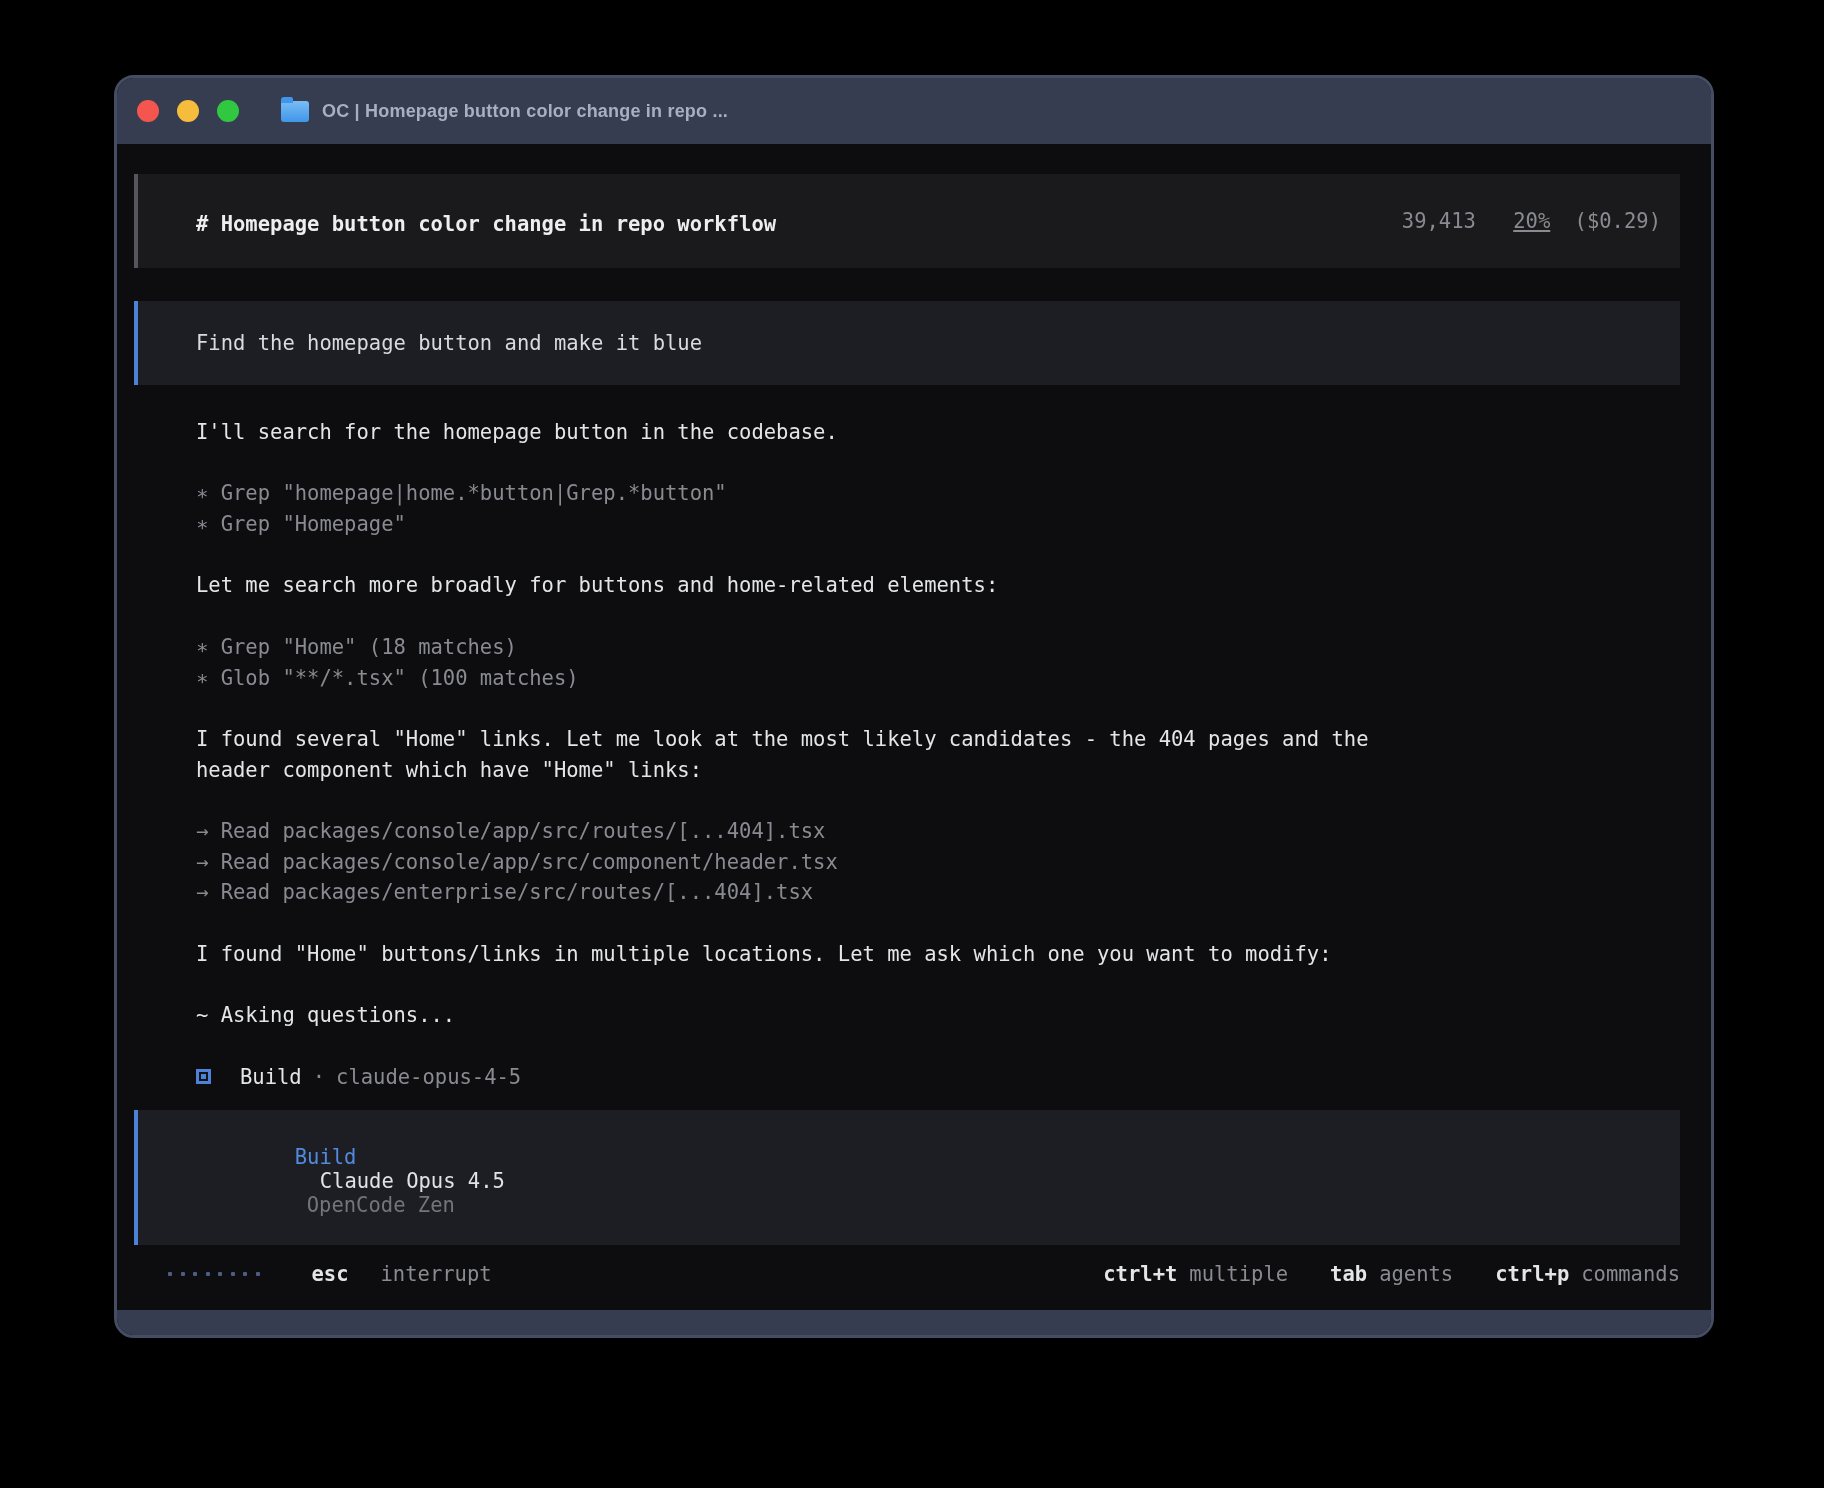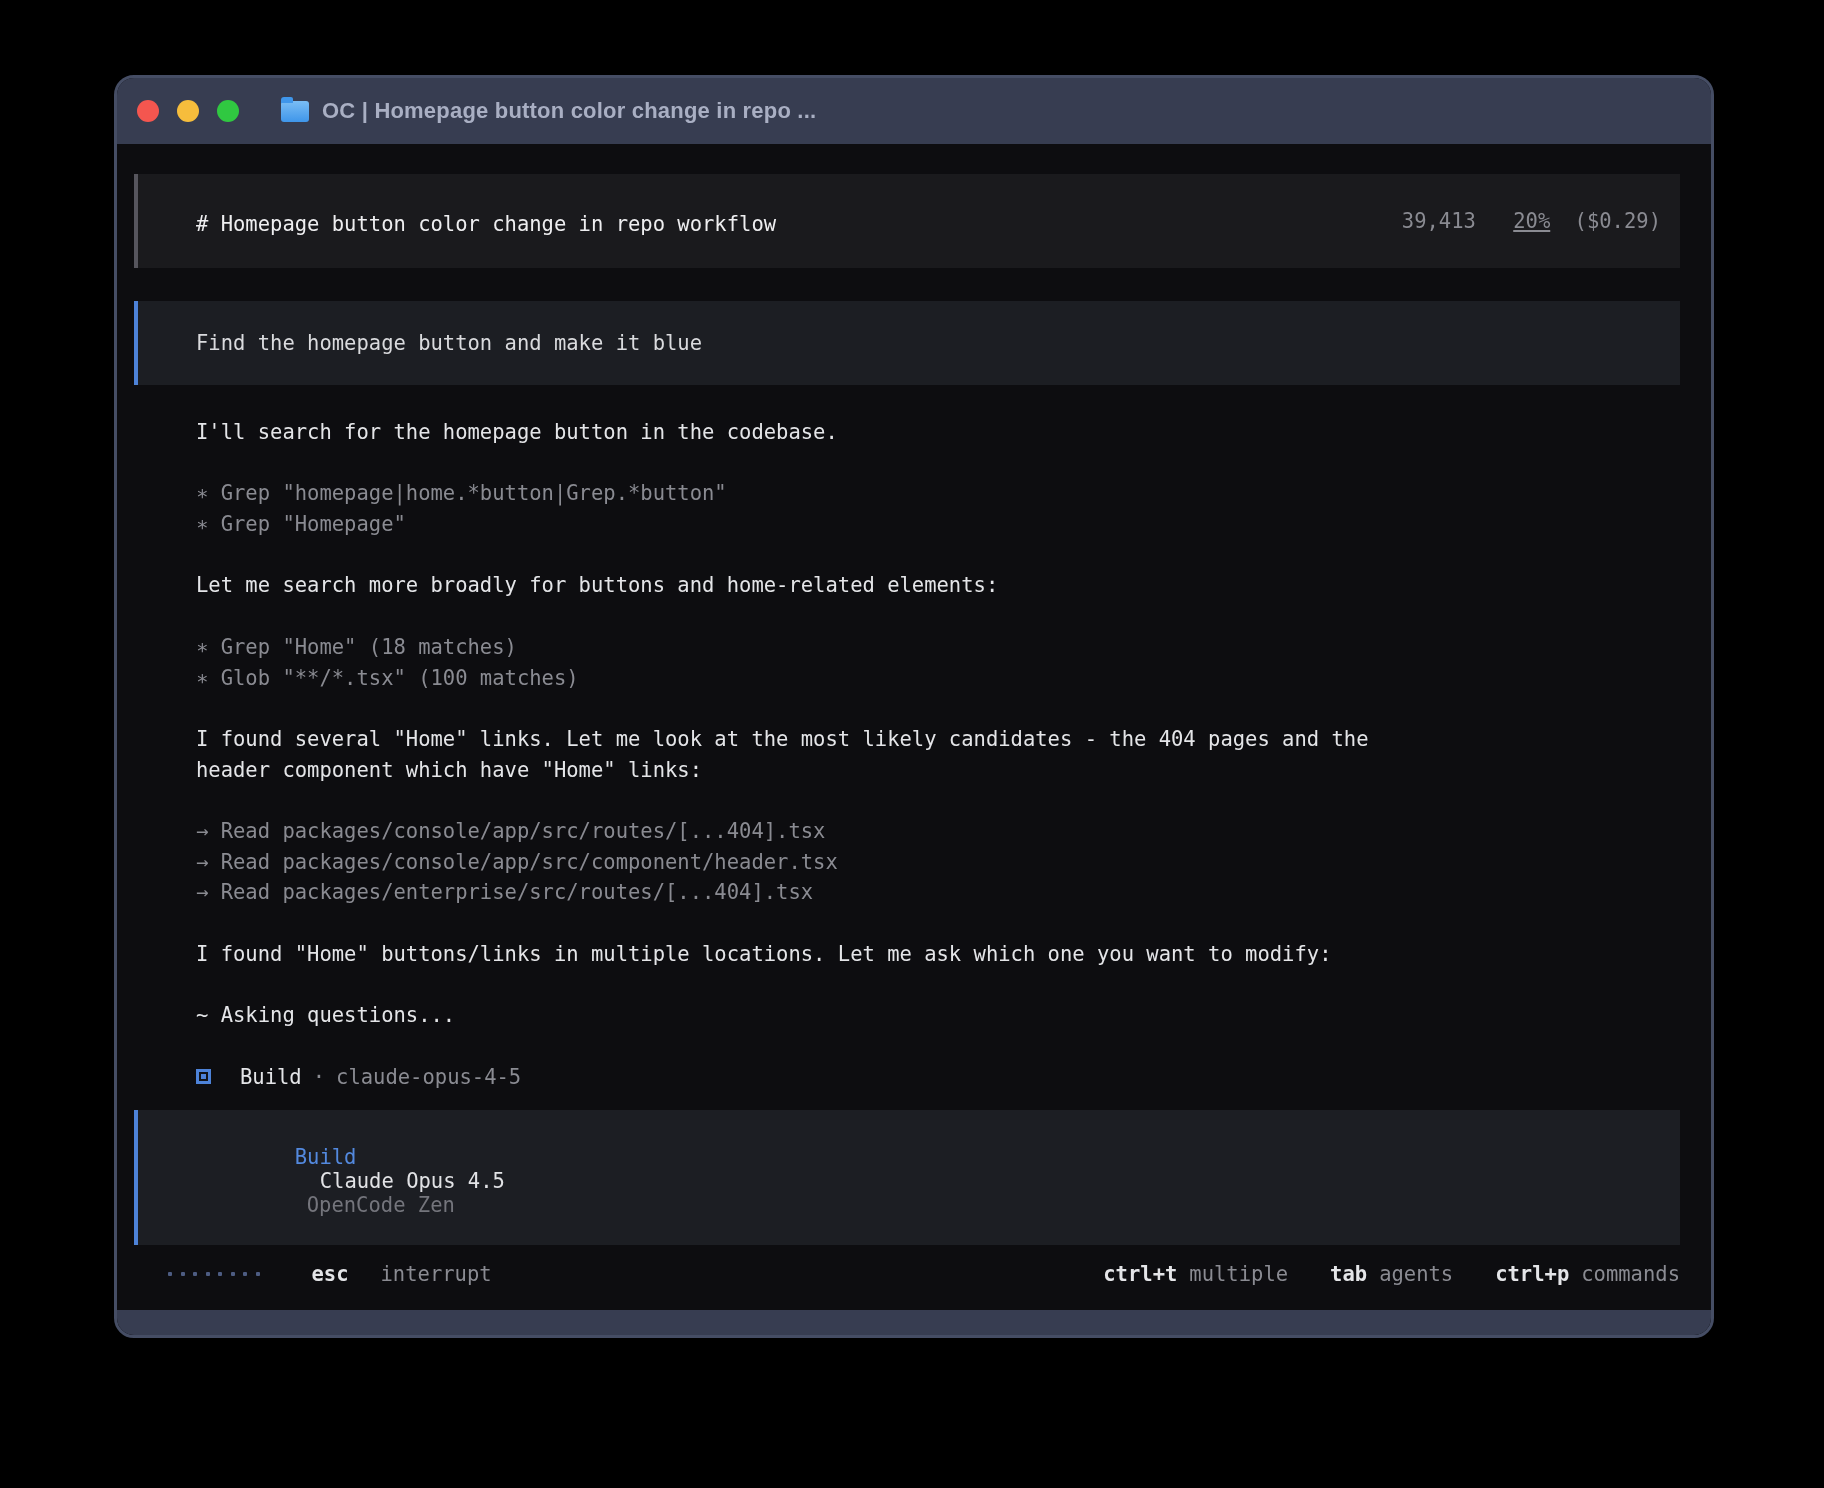--- a/index.html
+++ b/index.html
@@ -36,37 +36,37 @@
     background:linear-gradient(#7abdf4,#3f96ea);
     border-radius:3px;
   }
   .folder::before{
     content:"";position:absolute;left:0;top:-4px;width:12px;height:6px;
     background:#3f96ea;border-radius:3px 2px 0 0;
   }
   .window-title{
     margin-left:13px;
     font-family:"Liberation Sans",sans-serif;font-weight:bold;
-    font-size:22px;color:#a9afc3;letter-spacing:.2px;
+    font-size:18px;color:#a9afc3;letter-spacing:.2px;
     white-space:nowrap;
   }
 
   .content{
     position:relative;height:1172px;padding:30px 31px 0 17px;
     font-size:20.5px;color:var(--fg);
   }
 
   .block{border-left:4px solid var(--accent);background:var(--block-bg);}
 
   .session-header{
     height:94px;background:var(--header-bg);border-left:4px solid #56555d;
     display:flex;align-items:center;justify-content:space-between;
     padding:0 19px 0 58px;white-space:nowrap;
   }
-  .session-title{font-weight:normal;color:#eeeef0;margin-top:6px;}
+  .session-title{font-weight:bold;color:#eeeef0;margin-top:6px;}
   .session-stats{color:var(--dim);}
   .session-stats .pct{margin-left:25px;text-decoration:underline;}
   .session-stats .cost{margin-left:12px;}
 
   .user-msg{
     height:84px;margin-top:33px;
     display:flex;align-items:center;padding-left:58px;
     color:#dadbde;white-space:pre;
   }
 

